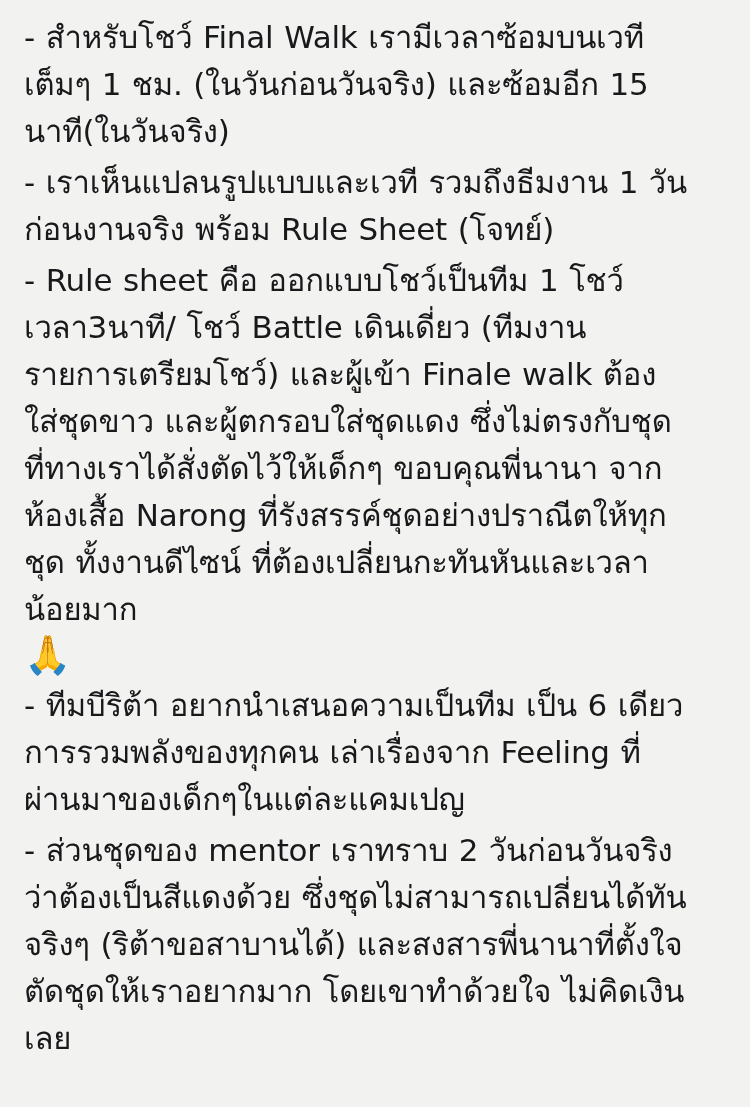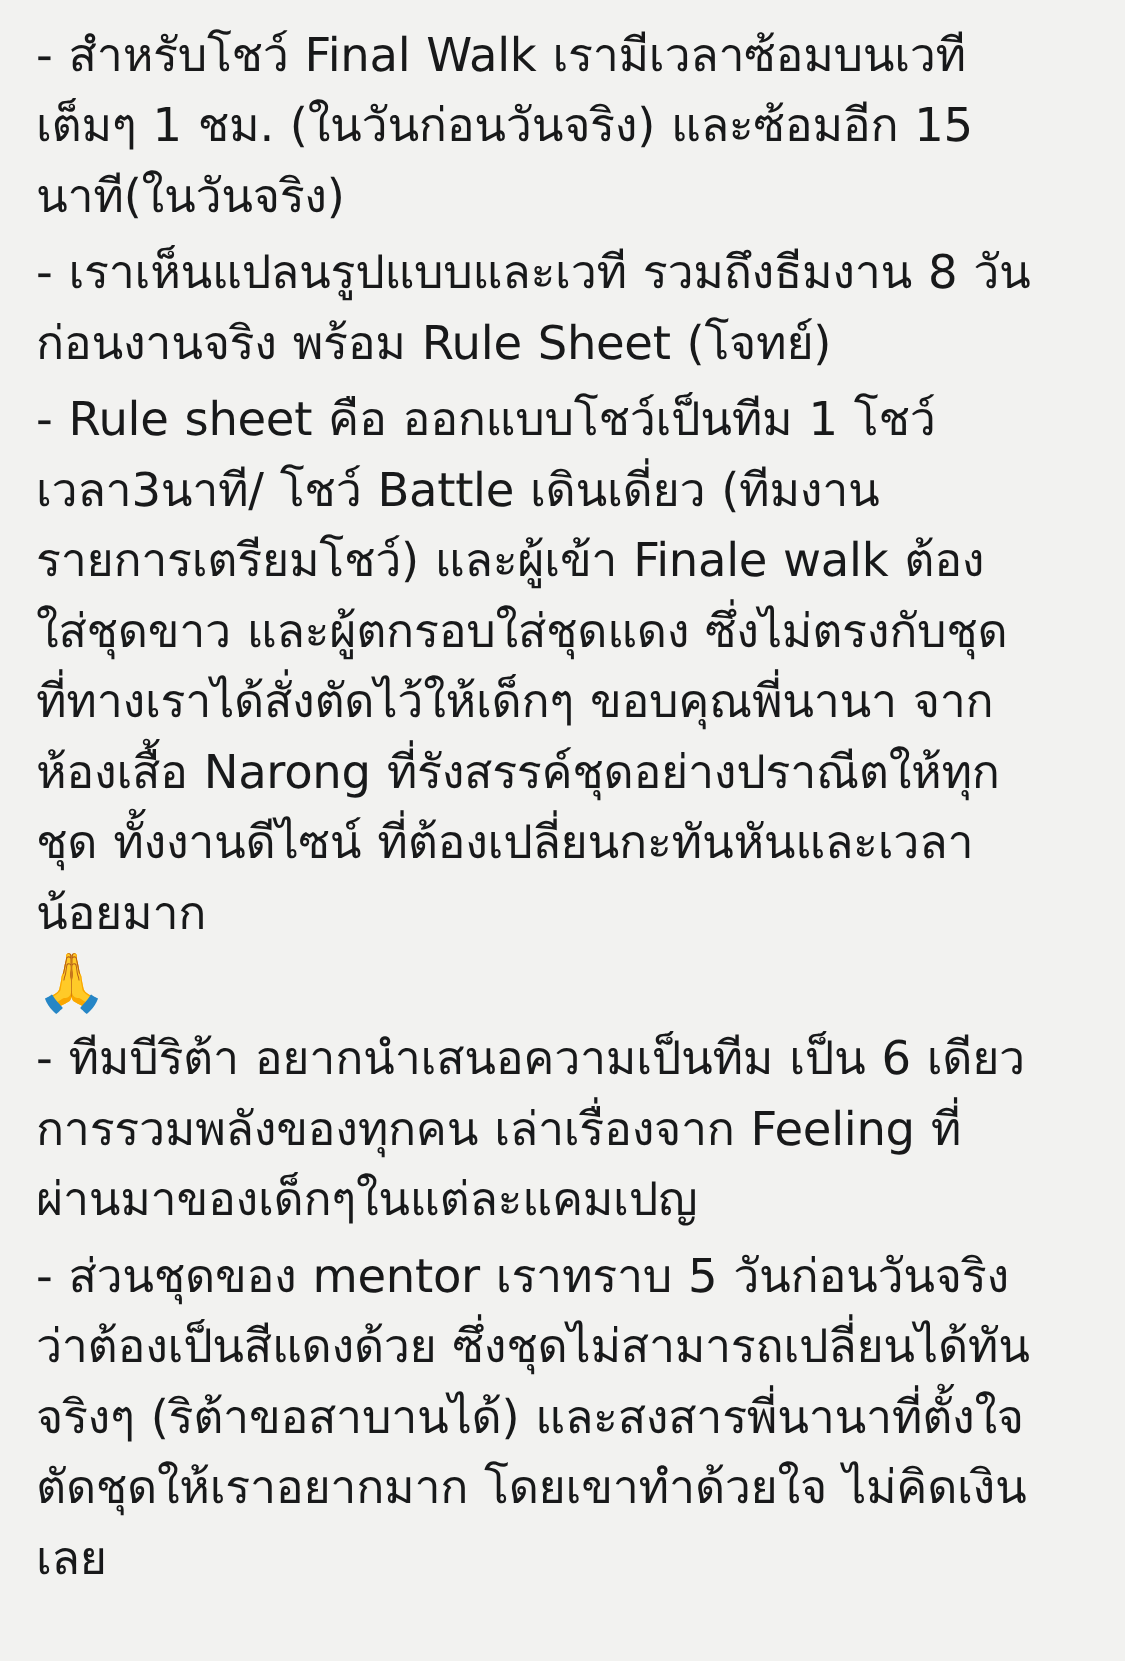--- a/index.html
+++ b/index.html
@@ -41,25 +41,25 @@
     font-size: 38px;
   }
 </style>
 </head>
 <body>
 
 <div id="page">
 
   <p class="para">- สำหรับโชว์ Final Walk เรามีเวลาซ้อมบนเวทีเต็มๆ 1 ชม. (ในวันก่อนวันจริง) และซ้อมอีก 15 นาที(ในวันจริง)</p>
 
-  <p class="para">- เราเห็นแปลนรูปแบบและเวที รวมถึงธีมงาน 8 วันก่อนงานจริง พร้อม Rule Sheet (โจทย์)</p>
+  <p class="para">- เราเห็นแปลนรูปแบบและเวที รวมถึงธีมงาน 1 วันก่อนงานจริง พร้อม Rule Sheet (โจทย์)</p>
 
   <p class="para">- Rule sheet คือ ออกแบบโชว์เป็นทีม 1 โชว์ เวลา3นาที/ โชว์ Battle เดินเดี่ยว (ทีมงานรายการเตรียมโชว์) และผู้เข้า Finale walk ต้อง ใส่ชุดขาว และผู้ตกรอบใส่ชุดแดง ซึ่งไม่ตรงกับชุดที่ทางเราได้สั่งตัดไว้ให้เด็กๆ ขอบคุณพี่นานา จากห้องเสื้อ Narong ที่รังสรรค์ชุดอย่างปราณีตให้ทุกชุด ทั้งงานดีไซน์ ที่ต้องเปลี่ยนกะทันหันและเวลาน้อยมาก</p>
 
   <div class="emoji-line">
     <span class="emoji">🙏</span>
   </div>
 
   <p class="para">- ทีมบีริต้า อยากนำเสนอความเป็นทีม เป็น 6 เดียว การรวมพลังของทุกคน เล่าเรื่องจาก Feeling ที่ผ่านมาของเด็กๆในแต่ละแคมเปญ</p>
 
-  <p class="para">- ส่วนชุดของ mentor เราทราบ 5 วันก่อนวันจริงว่าต้องเป็นสีแดงด้วย ซึ่งชุดไม่สามารถเปลี่ยนได้ทันจริงๆ (ริต้าขอสาบานได้) และสงสารพี่นานาที่ตั้งใจตัดชุดให้เราอยากมาก โดยเขาทำด้วยใจ ไม่คิดเงินเลย</p>
+  <p class="para">- ส่วนชุดของ mentor เราทราบ 2 วันก่อนวันจริงว่าต้องเป็นสีแดงด้วย ซึ่งชุดไม่สามารถเปลี่ยนได้ทันจริงๆ (ริต้าขอสาบานได้) และสงสารพี่นานาที่ตั้งใจตัดชุดให้เราอยากมาก โดยเขาทำด้วยใจ ไม่คิดเงินเลย</p>
 
 </div>
 
 </body></html>

